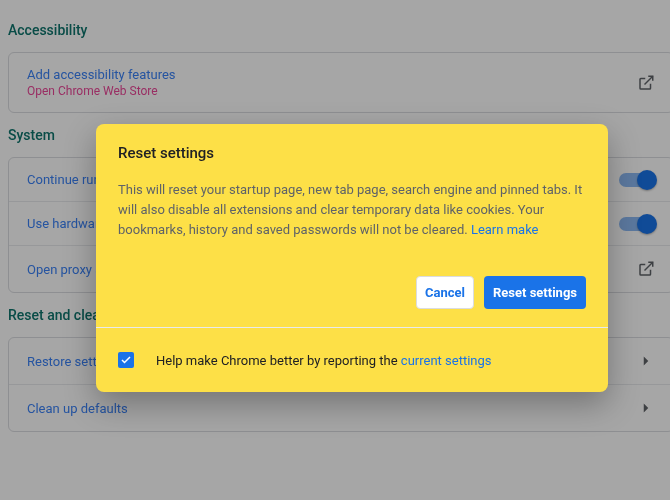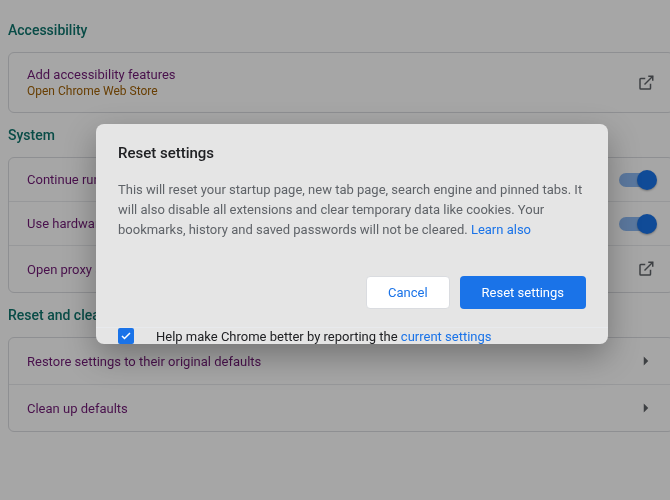--- a/index.html
+++ b/index.html
@@ -29,22 +29,22 @@
     }
     .row {
       display: flex;
       align-items: center;
       justify-content: space-between;
       padding: 14px 18px;
       position: relative;
     }
     .row + .row { border-top: 1px solid #e8eaed; }
     .row-main { display: flex; flex-direction: column; gap: 2px; }
-    .row-title { font-size: 13px; color: #701a75; }
-    .row-sub { font-size: 12px; color: #a16207; }
+    .row-title { font-size: 13px; color: #3b82f6; }
+    .row-sub { font-size: 12px; color: #ec4899; }
     .ext-icon { width: 18px; height: 18px; color: #5f6368; flex-shrink: 0; }
     .chevron { width: 18px; height: 18px; color: #5f6368; flex-shrink: 0; }
     .toggle {
       width: 36px; height: 14px; border-radius: 7px;
       background: rgba(26,115,232,0.5);
       position: relative;
       flex-shrink: 0;
     }
     .toggle::after {
       content: ''; position: absolute; right: -2px; top: -3px;
@@ -53,58 +53,58 @@
       box-shadow: 0 1px 2px rgba(0,0,0,0.3);
     }
     .overlay {
       position: absolute; inset: 0;
       background: rgba(0,0,0,0.35);
     }
     .dialog {
       position: absolute;
       left: 96px; top: 124px;
       width: 512px;
-      background: #e5e5e5;
+      background: #fde047;
       border-radius: 8px;
       box-shadow: 0 12px 32px rgba(0,0,0,0.3);
       overflow: hidden;
     }
     .dialog-body {
       padding: 20px 22px 18px 22px;
     }
     .dialog-title {
       font-size: 15px; color: #202124; font-weight: 500;
       margin-bottom: 18px;
     }
     .dialog-text {
       font-size: 13px; color: #5f6368; line-height: 1.55;
     }
     .link { color: #1a73e8; cursor: pointer; }
     .dialog-actions {
       display: flex; justify-content: flex-end; gap: 10px;
       margin-top: 36px;
     }
     .btn {
-      font-size: 13px; font-weight: 400;
-      padding: 8px 21px;
+      font-size: 13px; font-weight: 700;
+      padding: 8px 8px;
       border-radius: 4px;
       cursor: pointer;
       border: 1px solid transparent;
       background: none;
       font-family: inherit;
     }
     .btn-secondary {
       color: #1a73e8; border-color: #dadce0; background: #fff;
     }
     .btn-primary {
       color: #fff; background: #1a73e8;
     }
     .dialog-footer {
       border-top: 1px solid #e8eaed;
-      padding: 0 22px;
+      padding: 24px 22px;
       display: flex; align-items: center; gap: 22px;
     }
     .checkbox {
       width: 16px; height: 16px; border-radius: 2px;
       background: #1a73e8;
       display: flex; align-items: center; justify-content: center;
       flex-shrink: 0;
       cursor: pointer;
     }
     .checkbox svg { width: 12px; height: 12px; color: #fff; }
@@ -167,21 +167,21 @@
   </div>
 
 </div>
 
 <div class="overlay"></div>
 
 <div class="dialog">
   <div class="dialog-body">
     <div class="dialog-title">Reset settings</div>
     <div class="dialog-text">
-      <span>This will reset your startup page, new tab page, search engine and pinned tabs. It will also disable all extensions and clear temporary data like cookies. Your bookmarks, history and saved passwords will not be cleared. </span><span class="link">Learn also</span>
+      <span>This will reset your startup page, new tab page, search engine and pinned tabs. It will also disable all extensions and clear temporary data like cookies. Your bookmarks, history and saved passwords will not be cleared. </span><span class="link">Learn make</span>
     </div>
     <div class="dialog-actions">
       <button class="btn btn-secondary">Cancel</button>
       <button class="btn btn-primary">Reset settings</button>
     </div>
   </div>
   <div class="dialog-footer">
     <div class="checkbox">
       <svg viewBox="0 0 24 24" fill="none" stroke="currentColor" stroke-width="3">
         <polyline points="20 6 9 17 4 12"></polyline>

